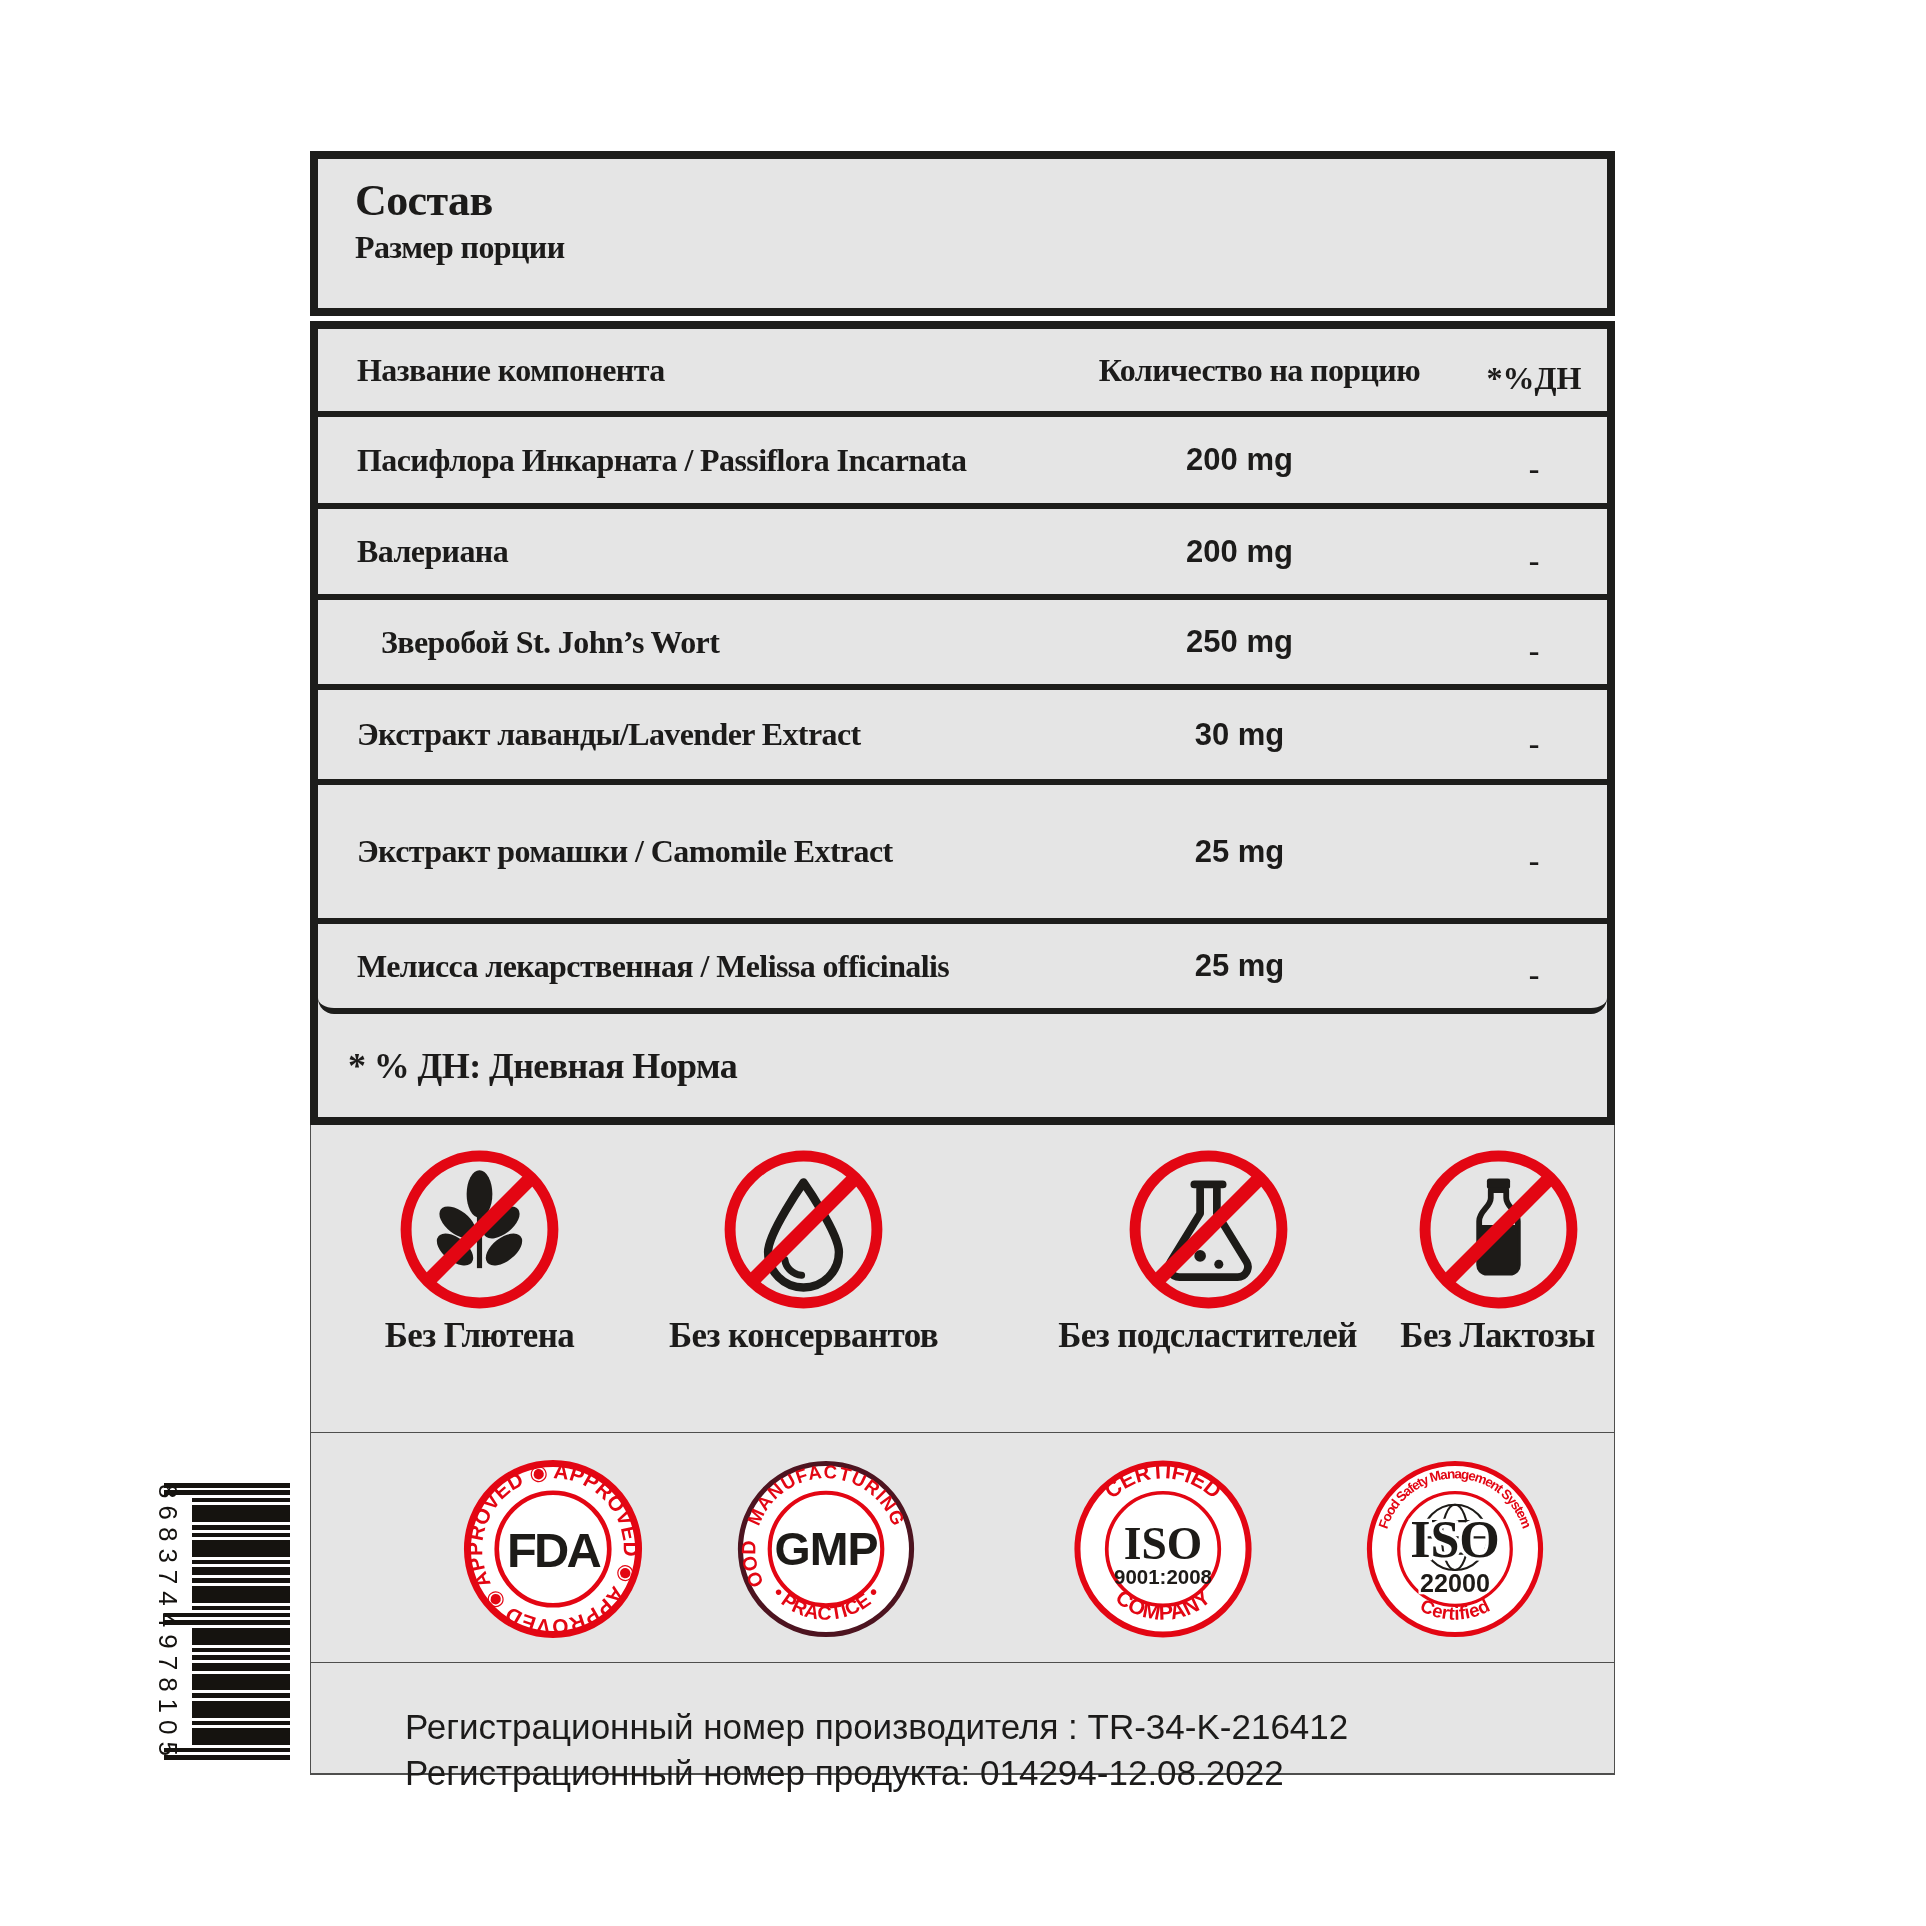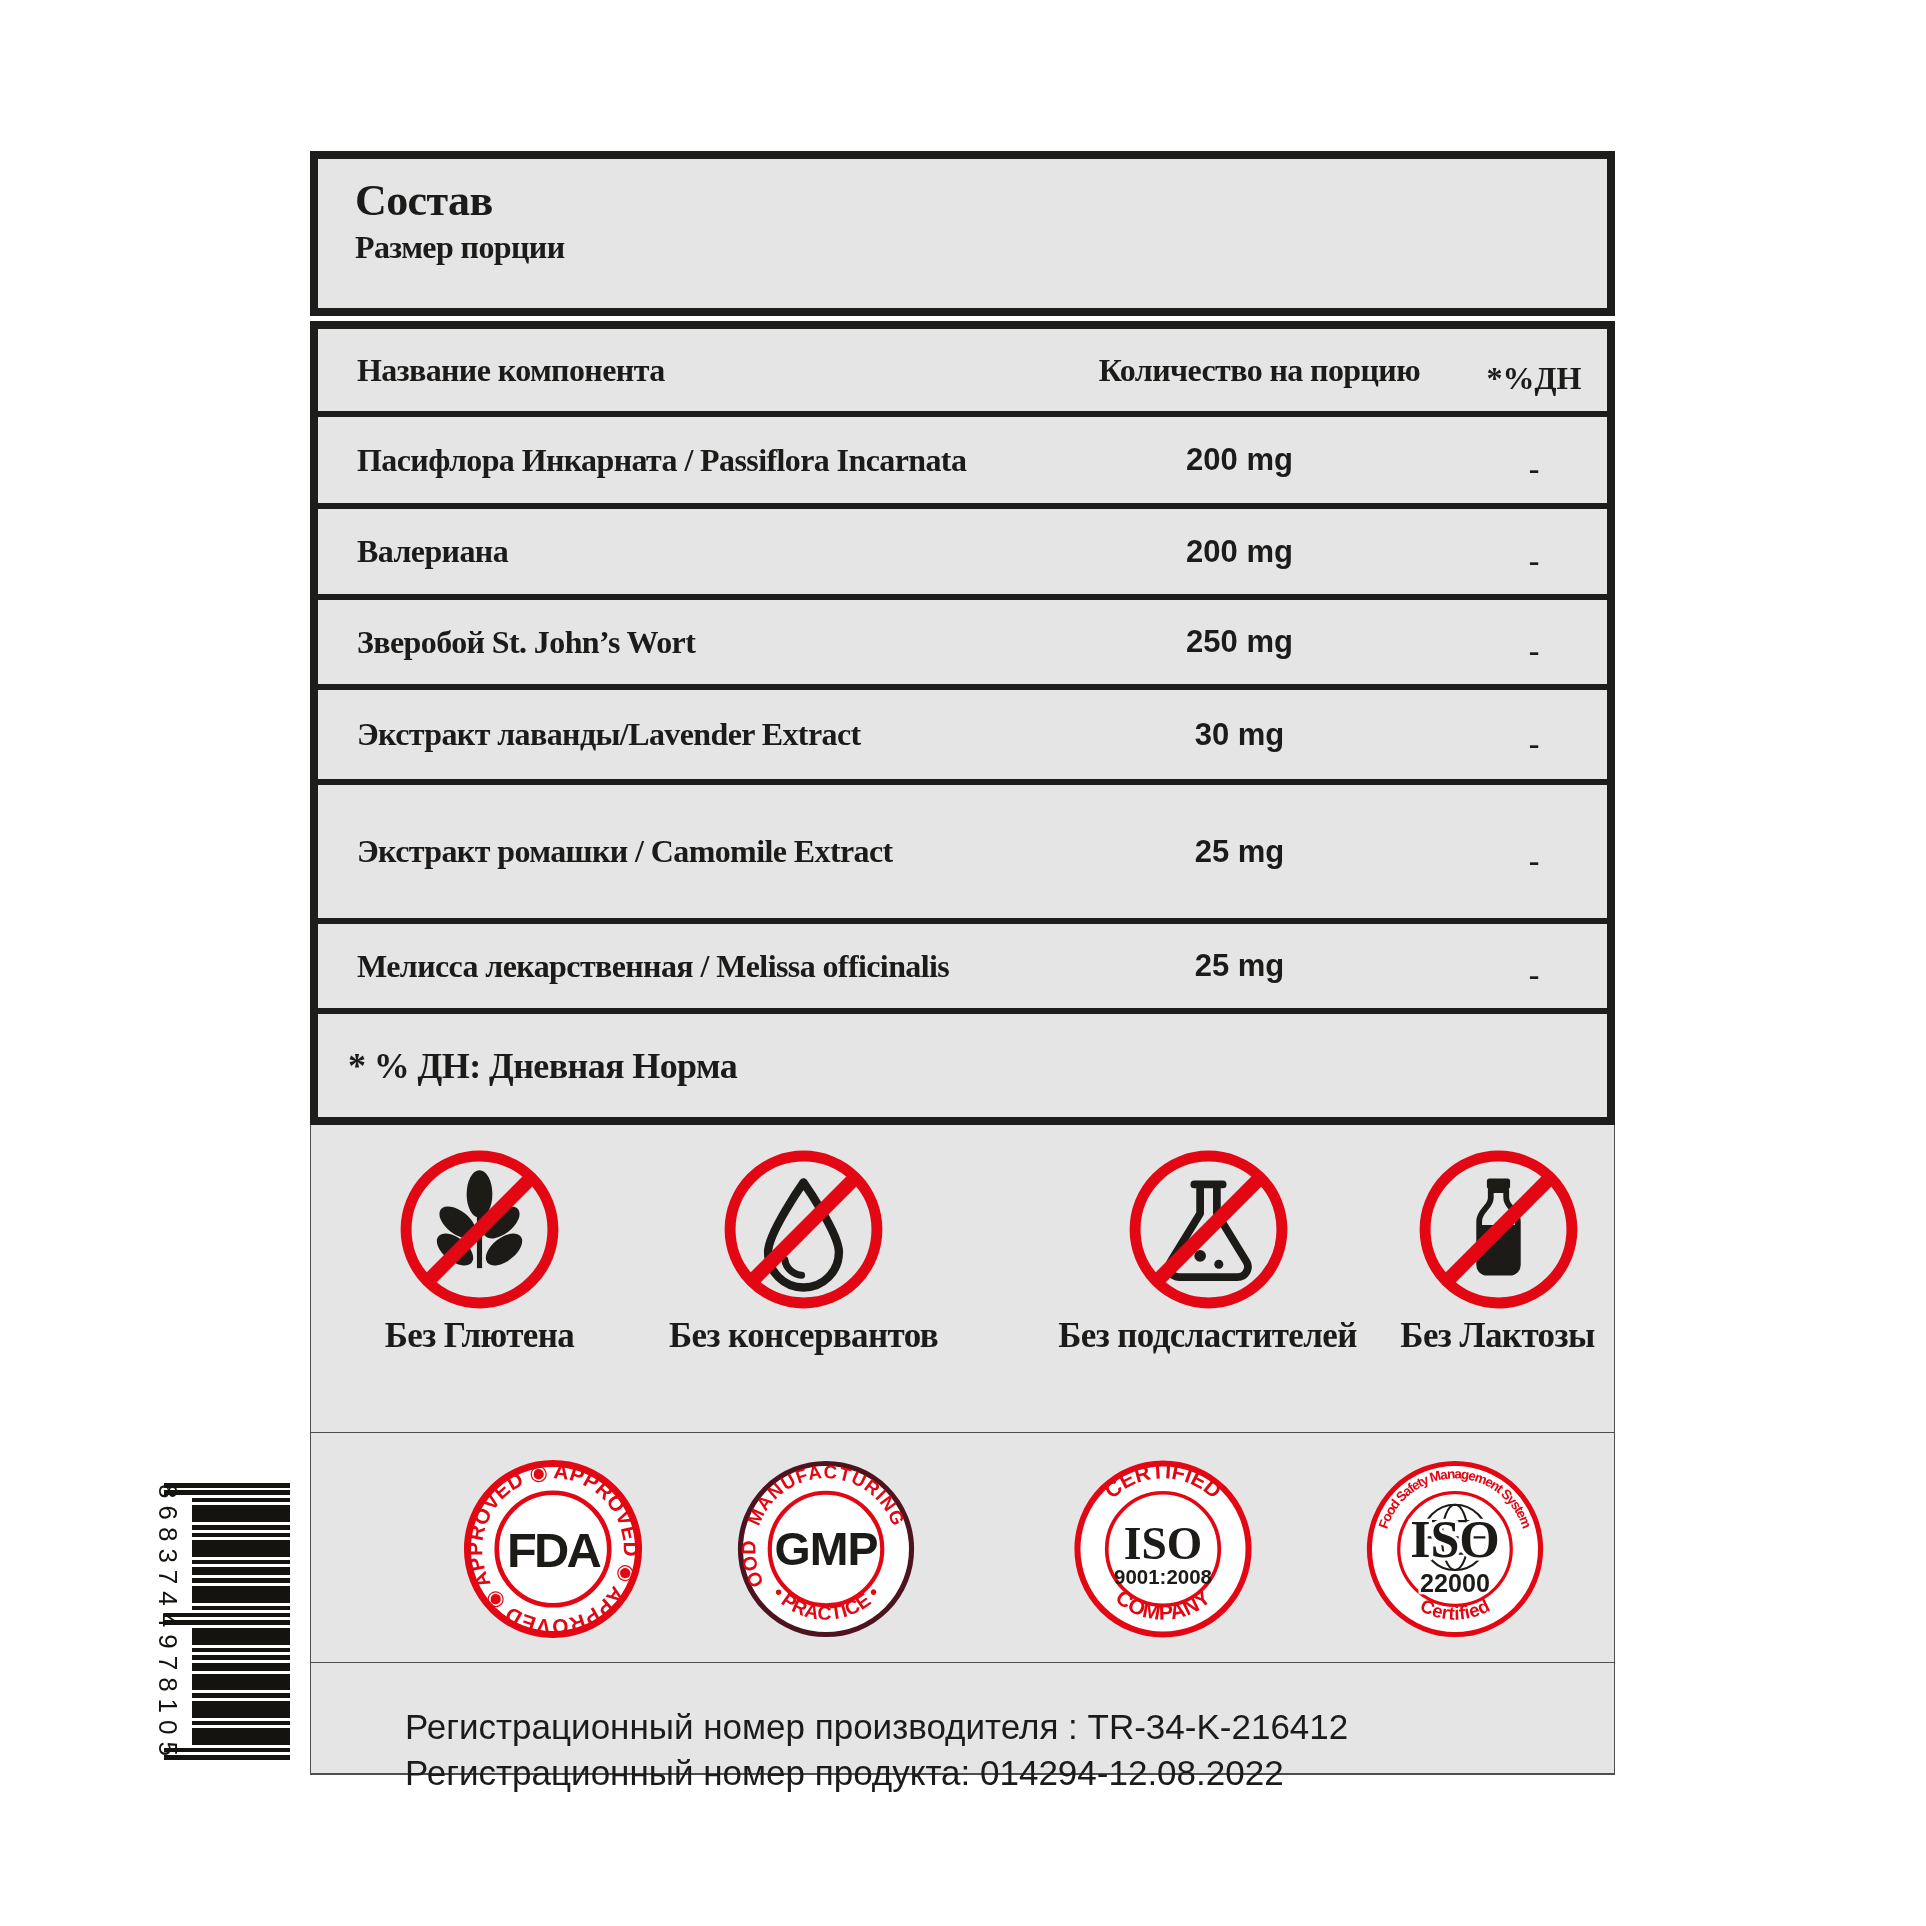--- a/index.html
+++ b/index.html
@@ -9,22 +9,22 @@
   
   .label{position:absolute;left:310px;top:151px;width:1305px;height:1624px;}
   
   .title-box{left:0;top:0;width:1305px;height:165px;border:8.3px solid #1d1d1b;padding:19px 0 0 37px;}
   .title{font-size:44px;font-weight:bold;letter-spacing:-0.6px;line-height:1.05;}
   .subtitle{font-size:32px;font-weight:bold;letter-spacing:-0.6px;margin-top:5.1px;}
   
   .table-box{left:0;top:170px;width:1305px;height:804px;border:8.3px solid #1d1d1b;display:flex;flex-direction:column;}
   .trow{display:flex;align-items:center;border-bottom:6.4px solid #1d1d1b;box-sizing:border-box;}
   .trow.head{flex:0 0 88px;}
-  .trow.r1{flex:0 0 92px;} .trow.r2{flex:0 0 91px;} .trow.r3{flex:0 0 90px;}
-  .trow.r4{flex:0 0 95px;} .trow.r5{flex:0 0 139px;} .trow.r6{flex:0 0 90px;}
+  .trow.r1{flex:0 0 92px;} .trow.r2{flex:0 0 91px;} .trow.r3{flex:0 0 90px;padding-left:24px;}
+  .trow.r4{flex:0 0 95px;} .trow.r5{flex:0 0 139px;} .trow.r6{flex:0 0 90px;border-radius:16px;}
   .trow.foot{flex:1 1 auto;border-bottom:none;}
   .c-name{flex:1 1 auto;padding-left:39px;font-size:32px;font-weight:bold;letter-spacing:-0.6px;white-space:nowrap;}
   .c-amt{flex:0 0 398px;text-align:center;padding-right:45px;font-family:"Liberation Sans","DejaVu Sans",sans-serif;
          font-size:31px;font-weight:bold;box-sizing:border-box;white-space:nowrap;}
   .head .c-amt{font-family:"Liberation Serif","DejaVu Serif",serif;font-size:32px;letter-spacing:-0.6px;padding-right:5.1px;}
   .c-dv{flex:0 0 146px;text-align:center;font-size:32px;font-weight:bold;margin-top:17px;}
   .footnote{padding-left:30px;font-size:36px;font-weight:bold;letter-spacing:-0.6px;}
   
   .claims{left:0;top:974px;width:1305px;height:308px;border-left:1.9px solid #4e4e4d;border-right:1.9px solid #4e4e4d;border-bottom:1.9px solid #4e4e4d;}
   .claim-icon{position:absolute;width:161px;height:161px;top:24.4px;}

